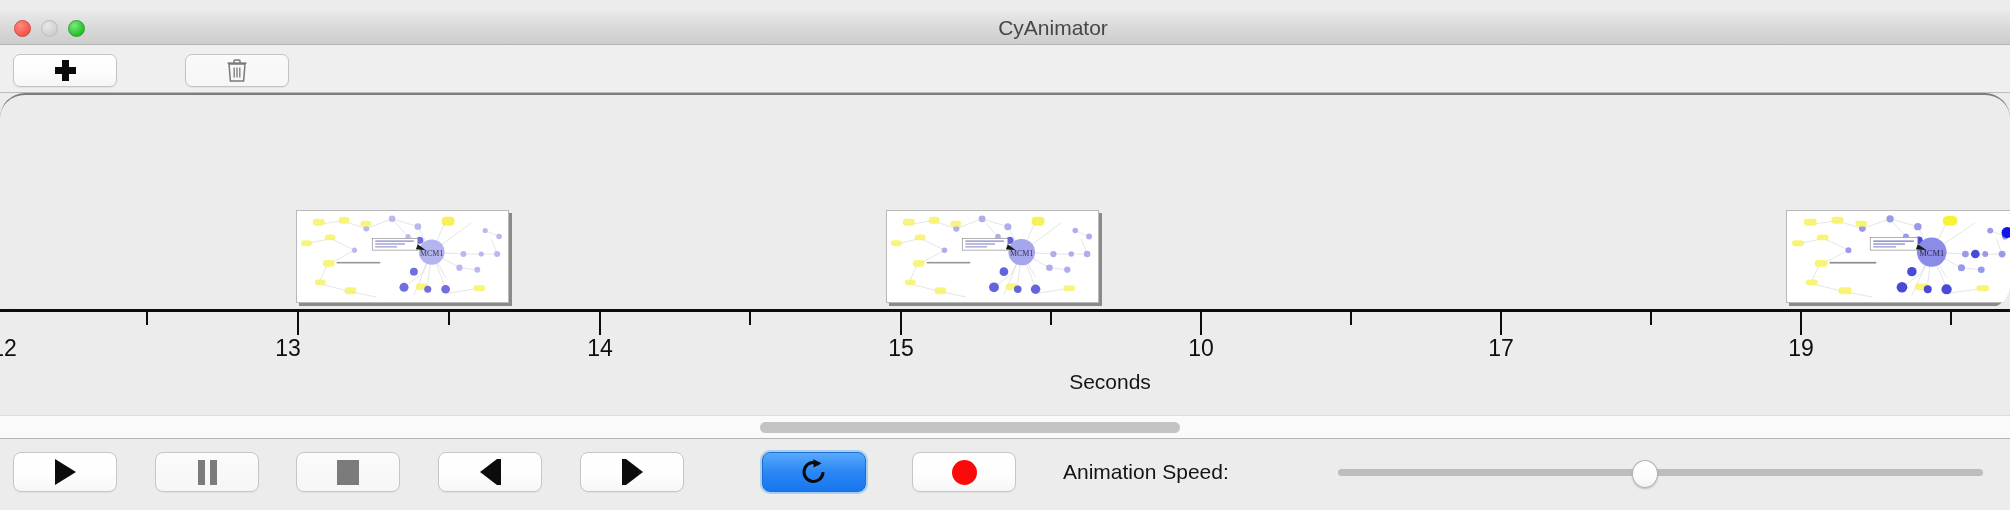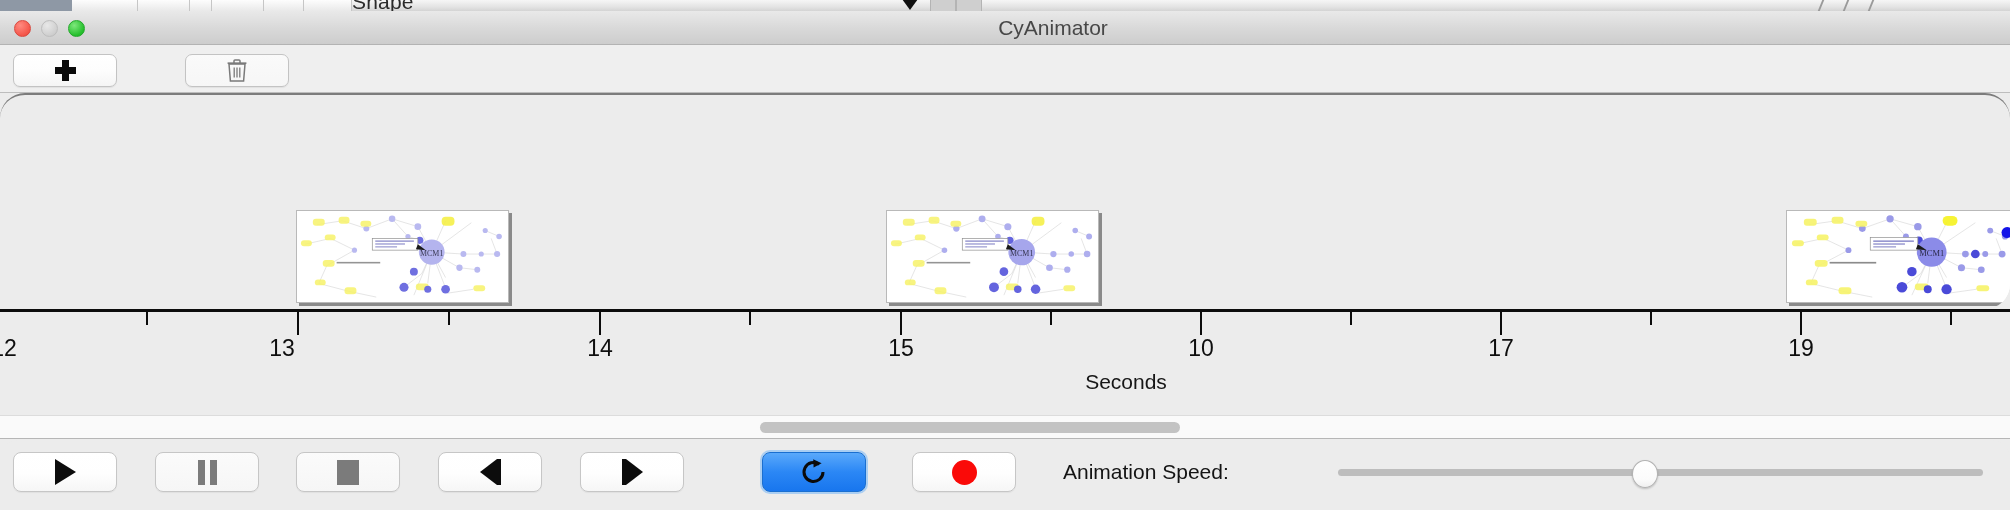--- a/index.html
+++ b/index.html
@@ -187,21 +187,21 @@
     white-space: nowrap;
   }
   .axis-title {
     position: absolute;
     top: 61px;
     left: 0; width: 2010px;
     text-align: center;
     font-size: 21px;
     color: #161616;
   }
-  .axis-title span { position: relative; left: 121px; }
+  .axis-title span { position: relative; left: 105px; }
 
   
   .hscroll {
     position: absolute;
     left: 0; top: 415px;
     width: 2010px; height: 24px;
     background: #fafafa;
     border-top: 1px solid #dcdcdc;
     border-bottom: 1px solid #b6b6b6;
   }
@@ -306,36 +306,20 @@
     border: 1px solid #b2b2b2;
     box-shadow: 0 1px 2px rgba(0,0,0,0.2);
     cursor: default;
   }
 </style>
 </head>
 <body>
 
 <div id="app">
 
-  <div class="bg-strip">
-    <div class="bg-dark"></div>
-    <div class="bg-seg" style="left:72px;width:66px"></div>
-    <div class="bg-seg" style="left:138px;width:52px"></div>
-    <div class="bg-seg" style="left:190px;width:22px"></div>
-    <div class="bg-seg" style="left:212px;width:52px"></div>
-    <div class="bg-seg" style="left:264px;width:40px"></div>
-    <div class="bg-seg" style="left:304px;width:48px"></div>
-    <div class="bg-text">Shape</div>
-    <div class="bg-arrow"></div>
-    <div class="bg-tab" style="left:930px;width:26px"></div>
-    <div class="bg-tab" style="left:956px;width:26px"></div>
-    <div class="bg-slash" style="left:1820px"></div>
-    <div class="bg-slash" style="left:1845px"></div>
-    <div class="bg-slash" style="left:1870px"></div>
-  </div>
 
   <div class="titlebar">
     <div class="window-title">CyAnimator</div>
     <div class="traffic">
       <span class="light red"></span>
       <span class="light amber"></span>
       <span class="light green"></span>
     </div>
   </div>
 
@@ -564,21 +548,21 @@
     <div class="tick major" style="left:900px"></div>
     <div class="tick minor" style="left:1050px"></div>
     <div class="tick major" style="left:1200px"></div>
     <div class="tick minor" style="left:1350px"></div>
     <div class="tick major" style="left:1500px"></div>
     <div class="tick minor" style="left:1650px"></div>
     <div class="tick major" style="left:1800px"></div>
     <div class="tick minor" style="left:1950px"></div>
 
     <div class="tick-lbl" style="left:4px">12</div>
-    <div class="tick-lbl" style="left:282px">13</div>
+    <div class="tick-lbl" style="left:288px">13</div>
     <div class="tick-lbl" style="left:600px">14</div>
     <div class="tick-lbl" style="left:901px">15</div>
     <div class="tick-lbl" style="left:1201px">10</div>
     <div class="tick-lbl" style="left:1501px">17</div>
     <div class="tick-lbl" style="left:1801px">19</div>
 
     <div class="axis-title">
       <span>Seconds</span>
     </div>
   </div>

